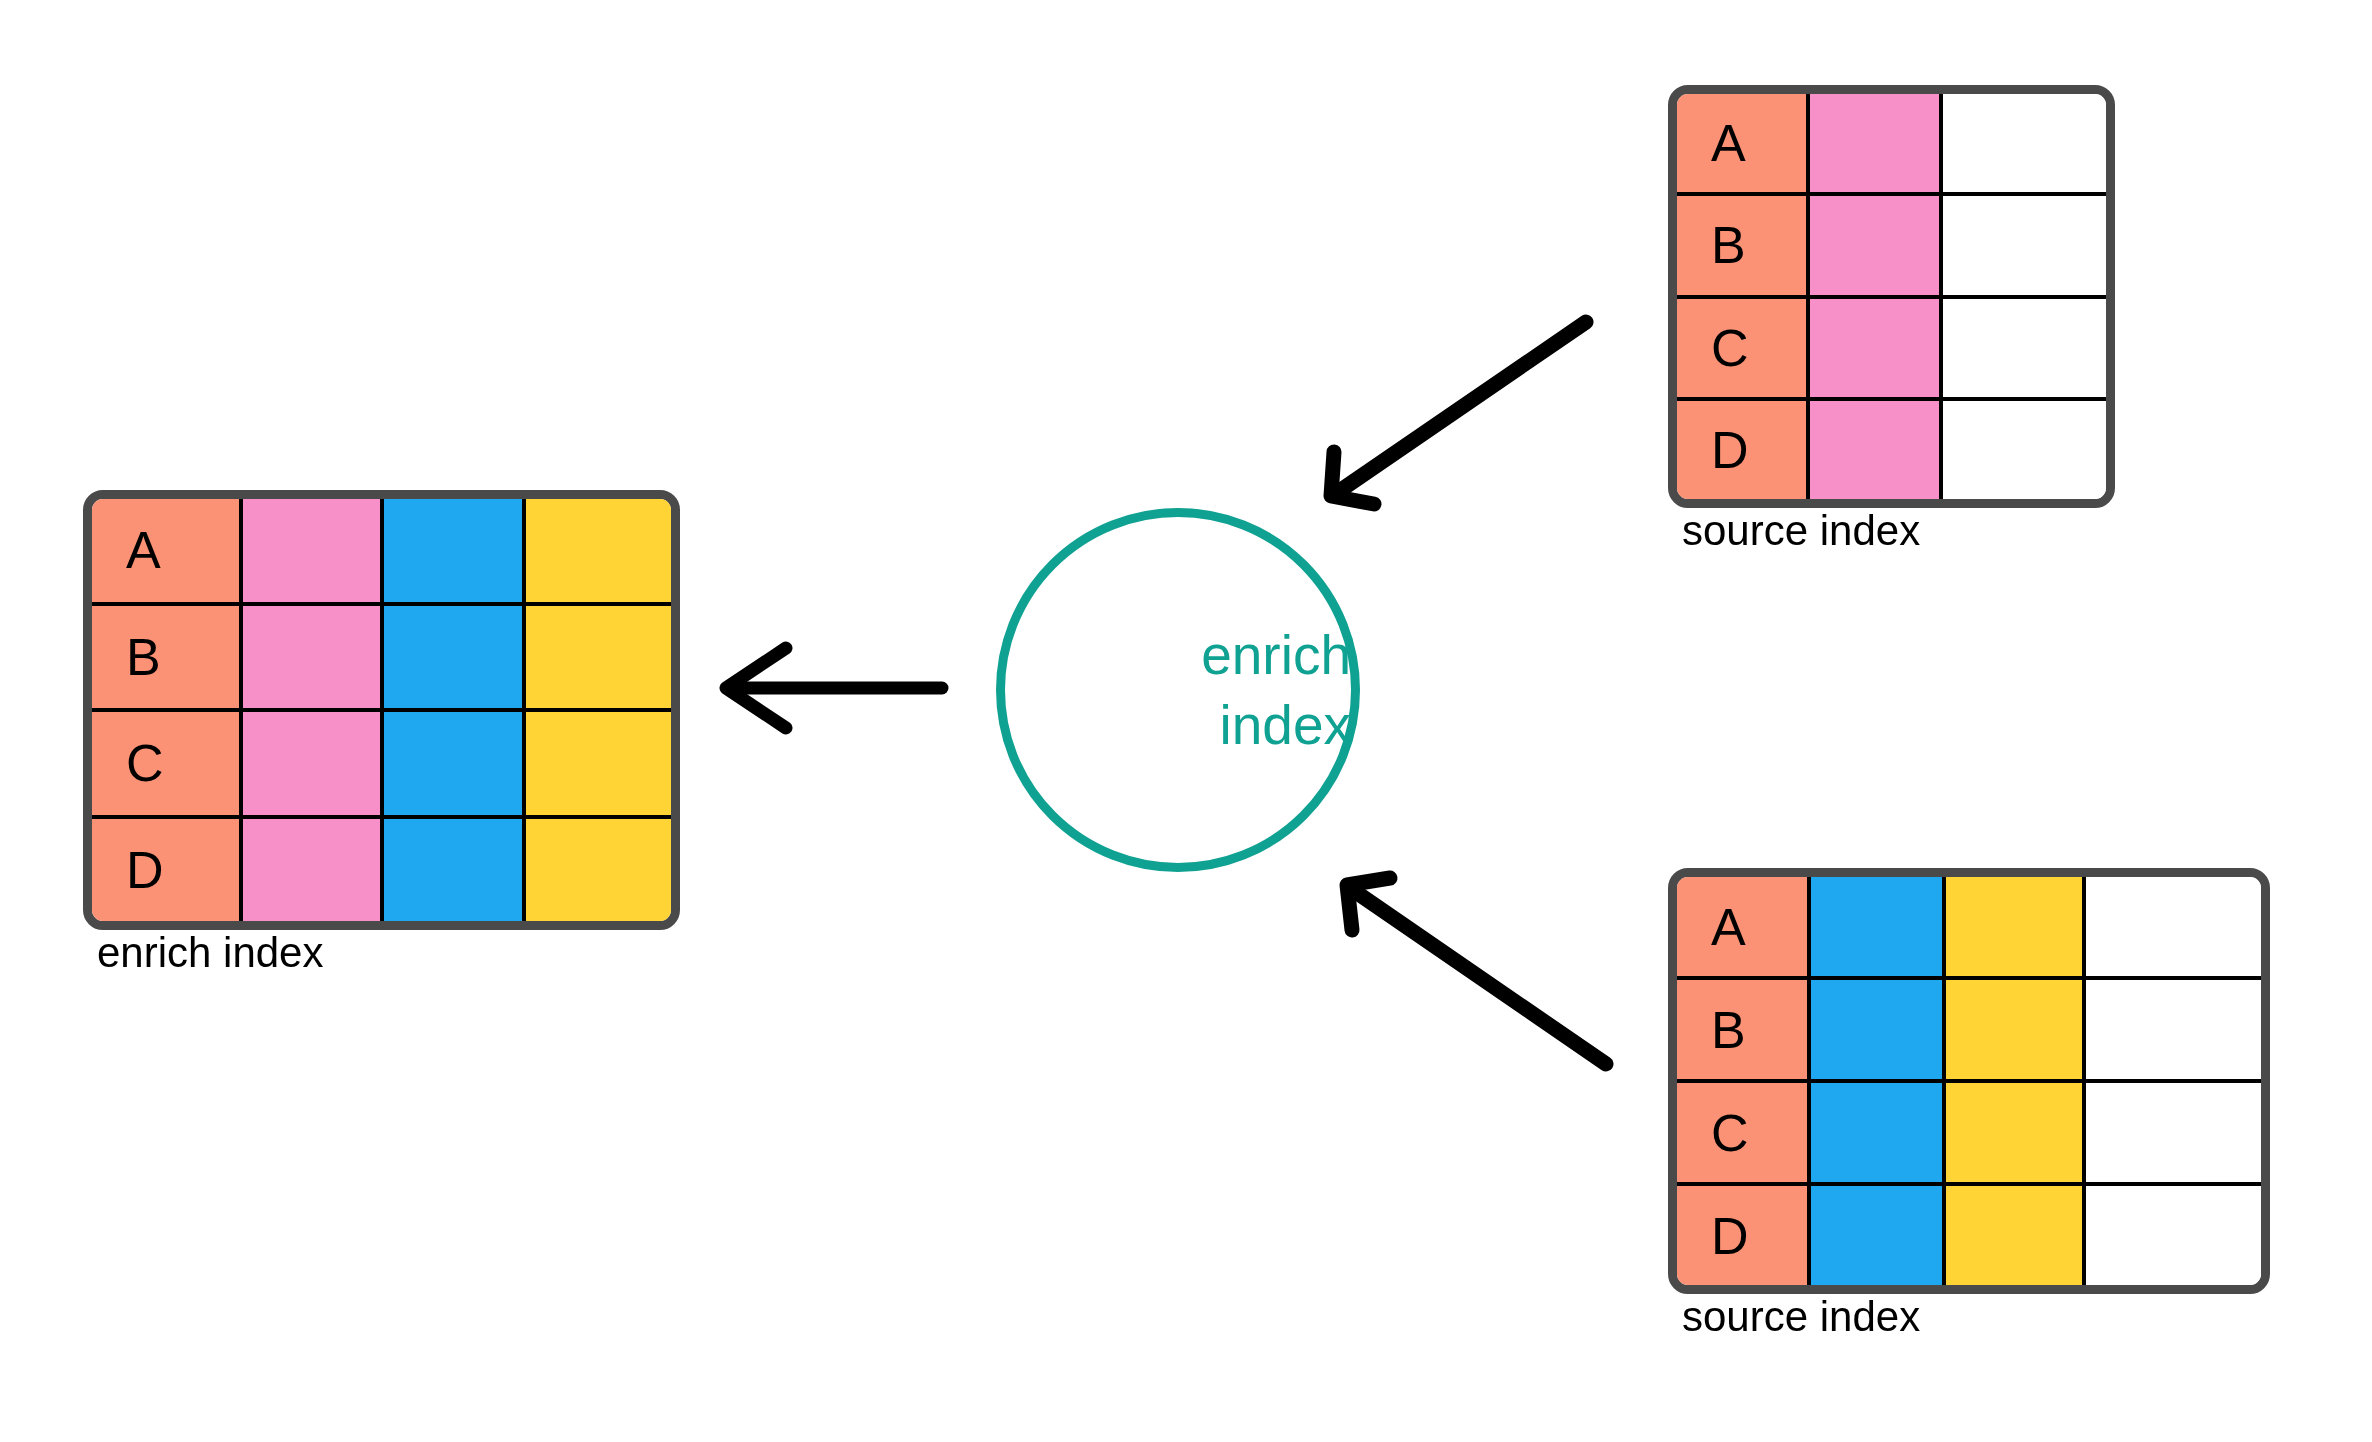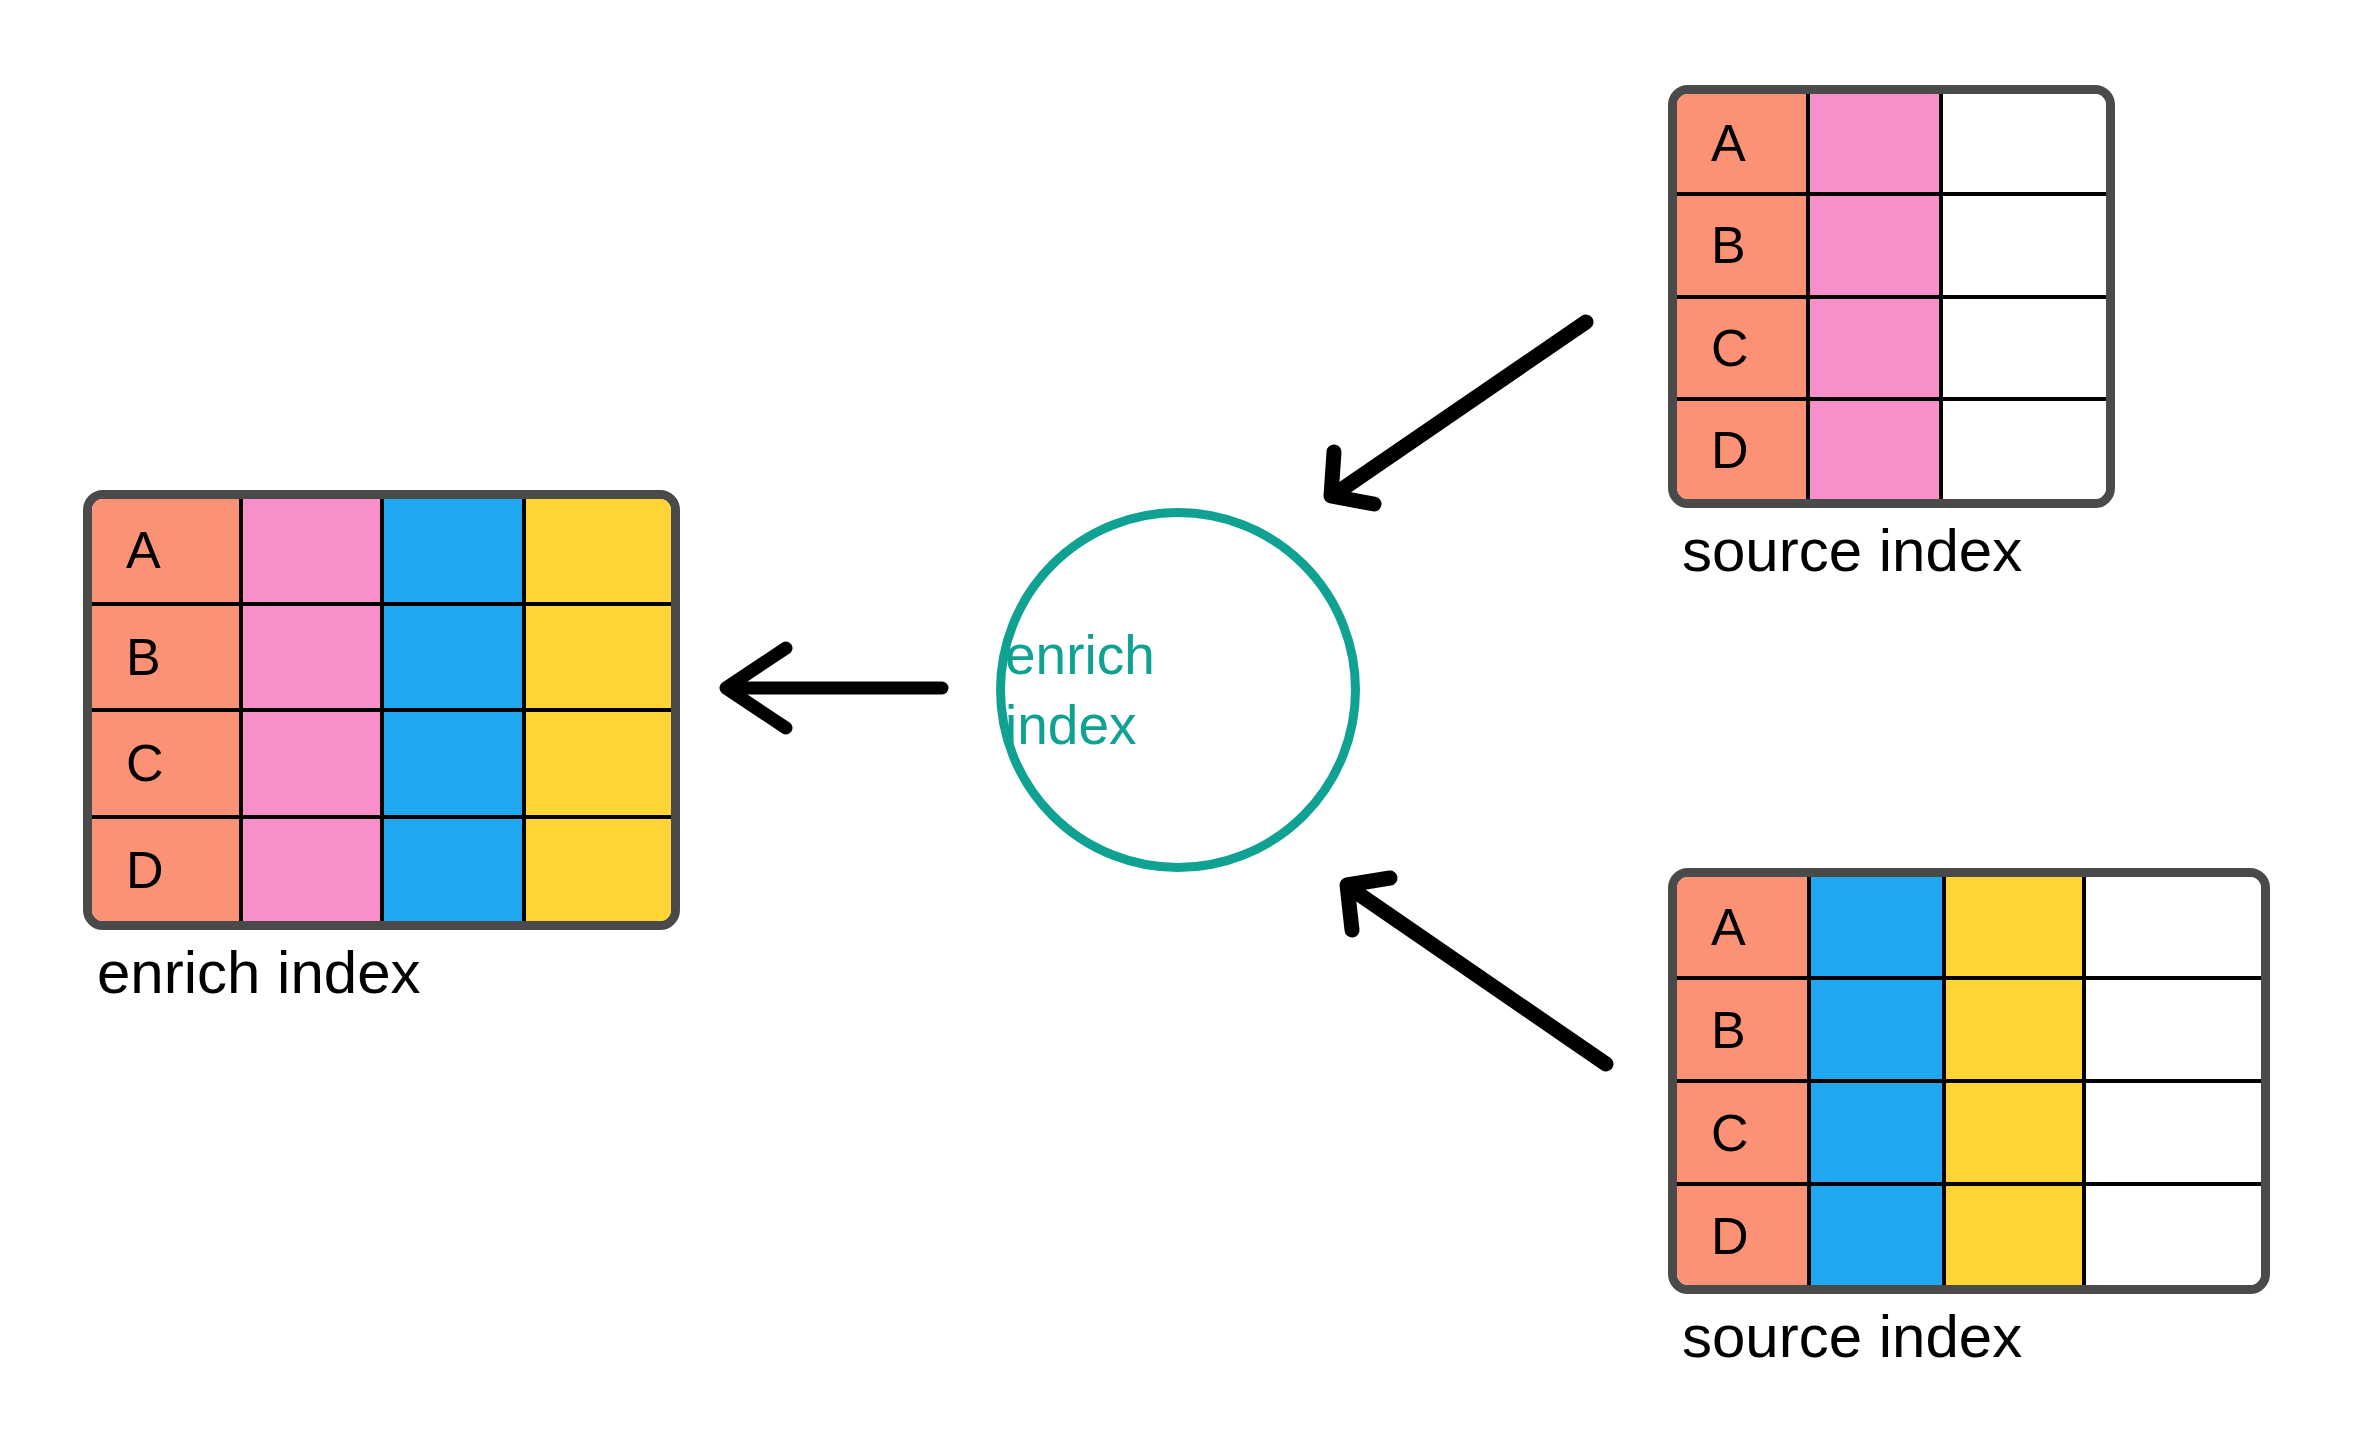--- a/index.html
+++ b/index.html
@@ -49,22 +49,22 @@
     color: #000000;
     font-size: 52px;
     line-height: 1;
     padding-left: 34px;
     overflow: hidden;
   }
   .idx-cell:last-child {
     border-right: none;
   }
   .caption {
-    margin-top: 10px;
-    font-size: 60px;
+    margin-top: 0;
+    font-size: 42px;
     color: #000000;
     line-height: 1.1;
     white-space: nowrap;
     padding-left: 14px;
   }
 
   
   .c-key    { background: #FB9275; }
   .c-pink   { background: #F78FC9; }
   .c-blue   { background: #1FA8F0; }
@@ -77,21 +77,21 @@
     left: 996px;
     top: 508px;
     width: 364px;
     height: 364px;
     border: 9px solid #0FA192;
     border-radius: 50%;
     background: #ffffff;
     box-sizing: border-box;
     display: flex;
     flex-direction: column;
-    align-items: flex-start;
+    align-items: flex-end;
     justify-content: center;
   }
   #policy-circle .pol-line {
     color: #0FA192;
     font-size: 55px;
     line-height: 1.28;
     text-align: center;
   }
 
   

